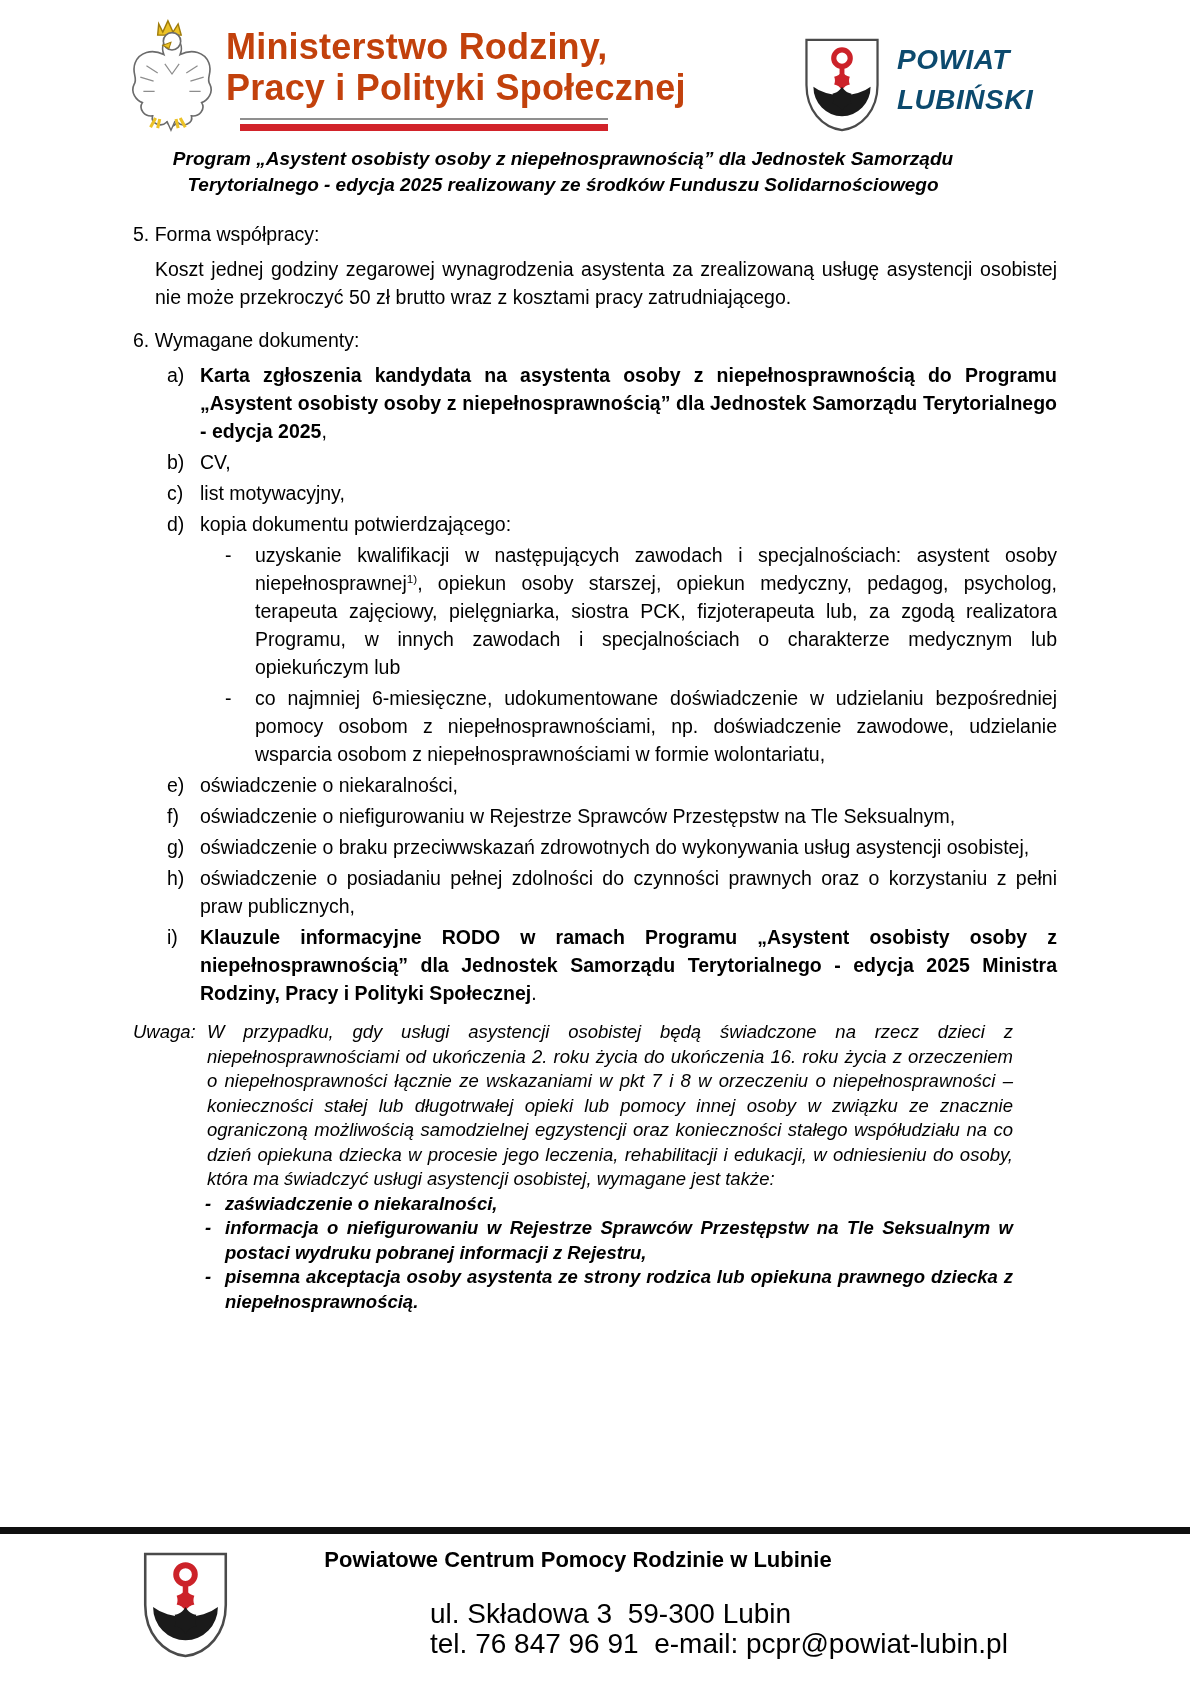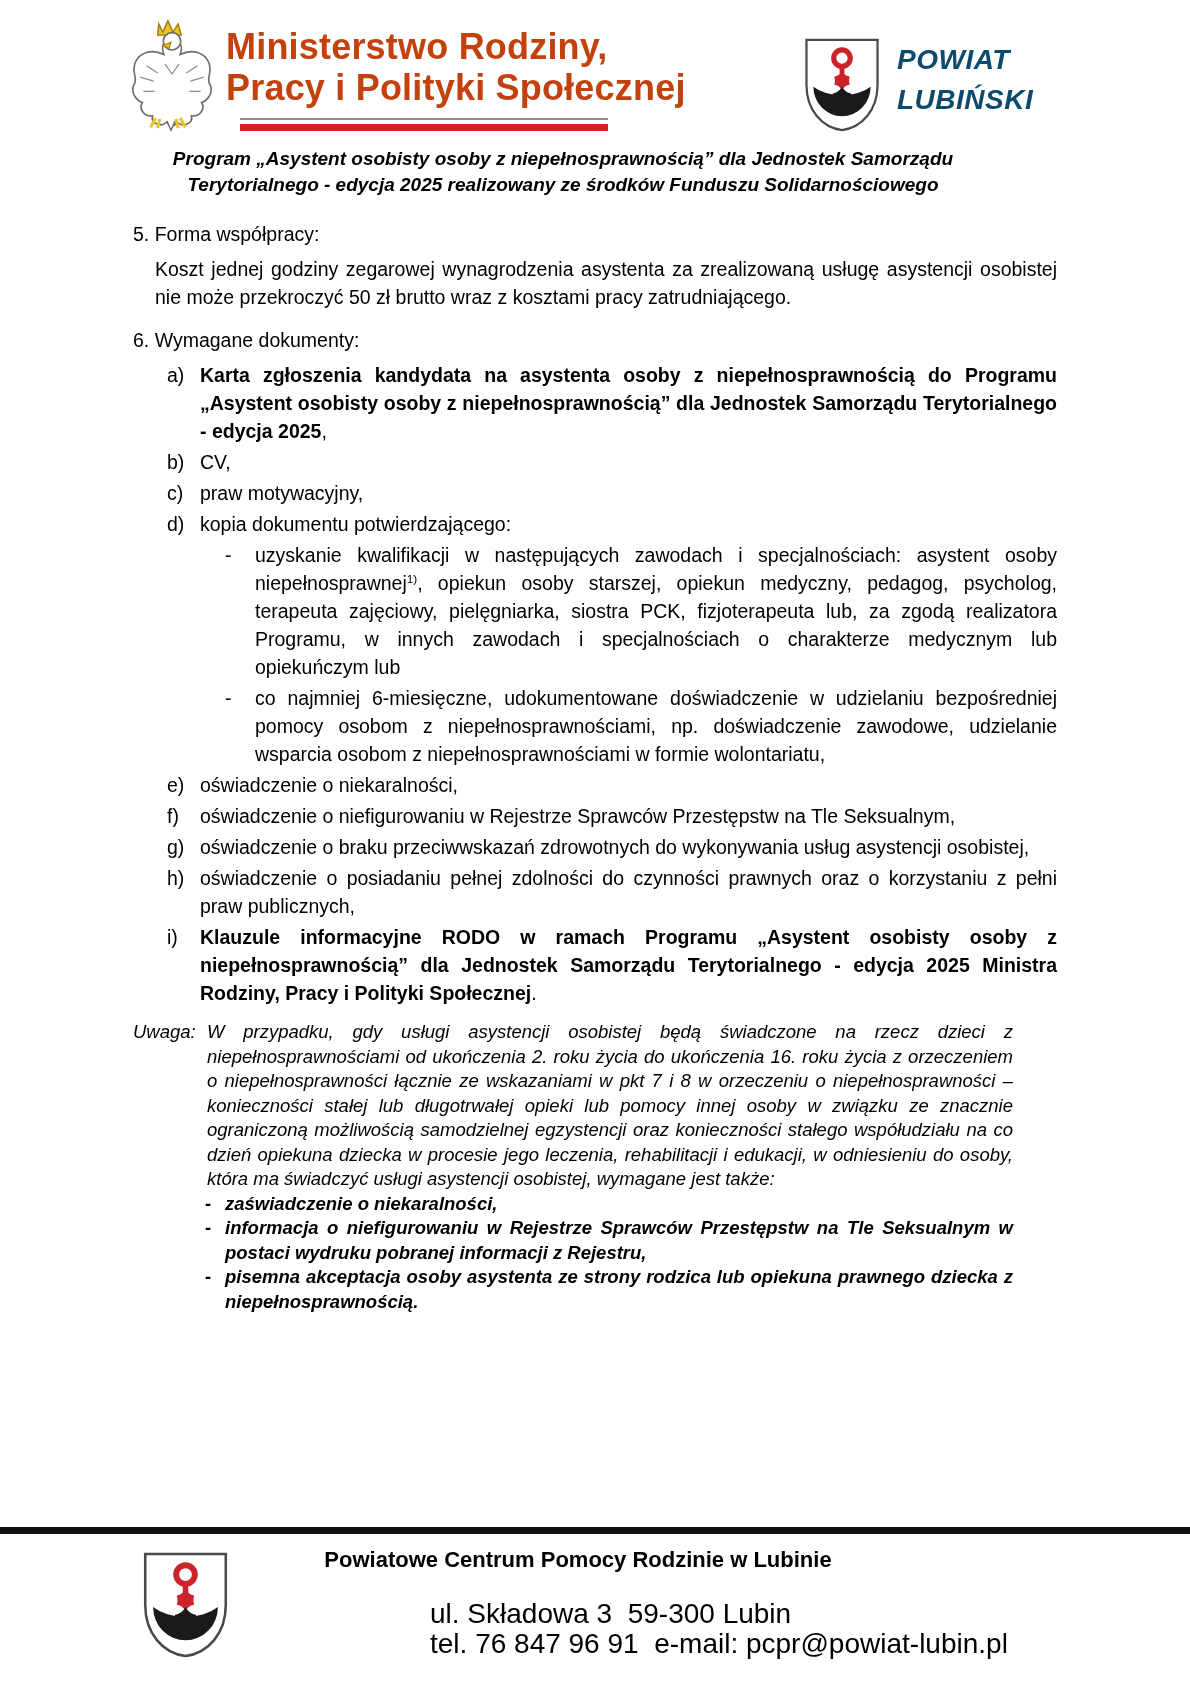--- a/index.html
+++ b/index.html
@@ -127,21 +127,21 @@
       <span class="b">Karta zgłoszenia kandydata na asystenta osoby z niepełnosprawnością do Programu „Asystent osobisty osoby z niepełnosprawnością” dla Jednostek Samorządu Terytorialnego - edycja 2025</span><span>,</span>
     </div>
 
     <div class="li">
       <span class="mk">b)</span>
       <span>CV,</span>
     </div>
 
     <div class="li">
       <span class="mk">c)</span>
-      <span>praw motywacyjny,</span>
+      <span>list motywacyjny,</span>
     </div>
 
     <div class="li">
       <span class="mk">d)</span>
       <span>kopia dokumentu potwierdzającego:</span>
     </div>
 
     <div class="di">
       <span class="dm">-</span>
       <span>uzyskanie kwalifikacji w następujących zawodach i specjalnościach: asystent osoby niepełnosprawnej</span><sup>1)</sup><span>, opiekun osoby starszej, opiekun medyczny, pedagog, psycholog, terapeuta zajęciowy, pielęgniarka, siostra PCK, fizjoterapeuta lub, za zgodą realizatora Programu, w innych zawodach i specjalnościach o charakterze medycznym lub opiekuńczym lub</span>

